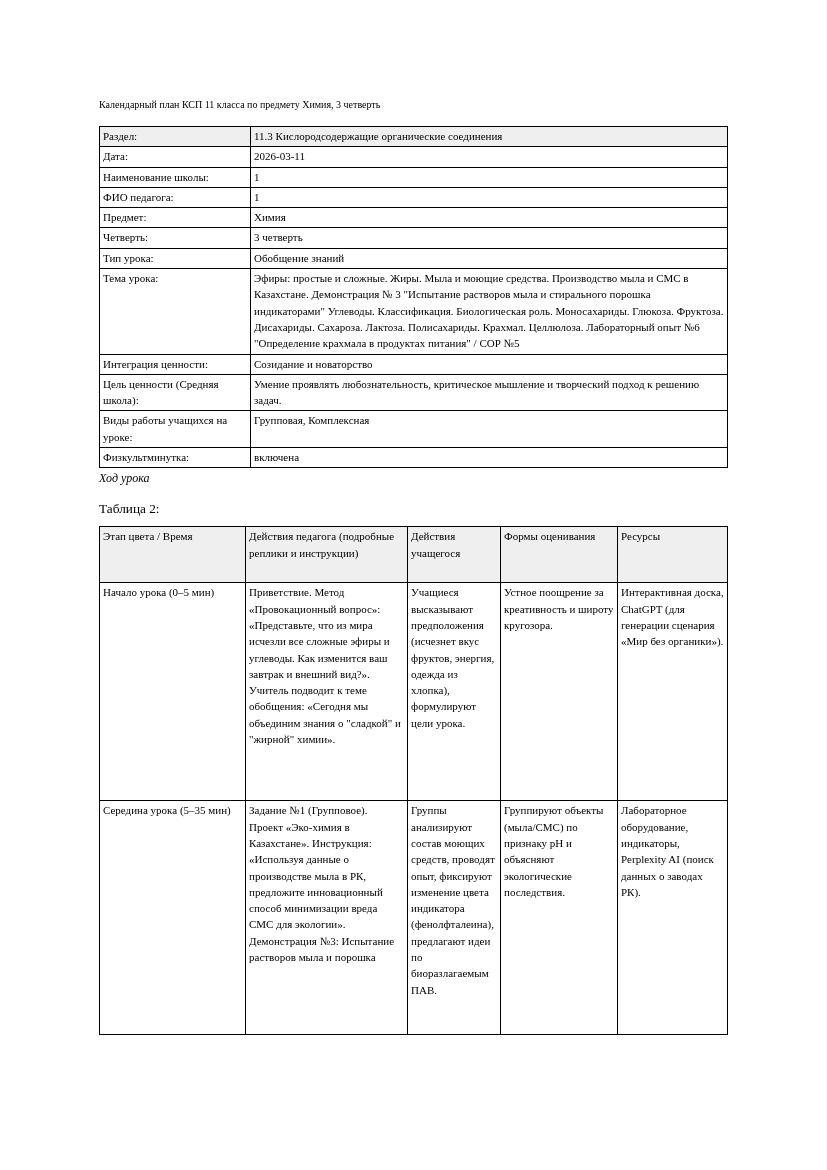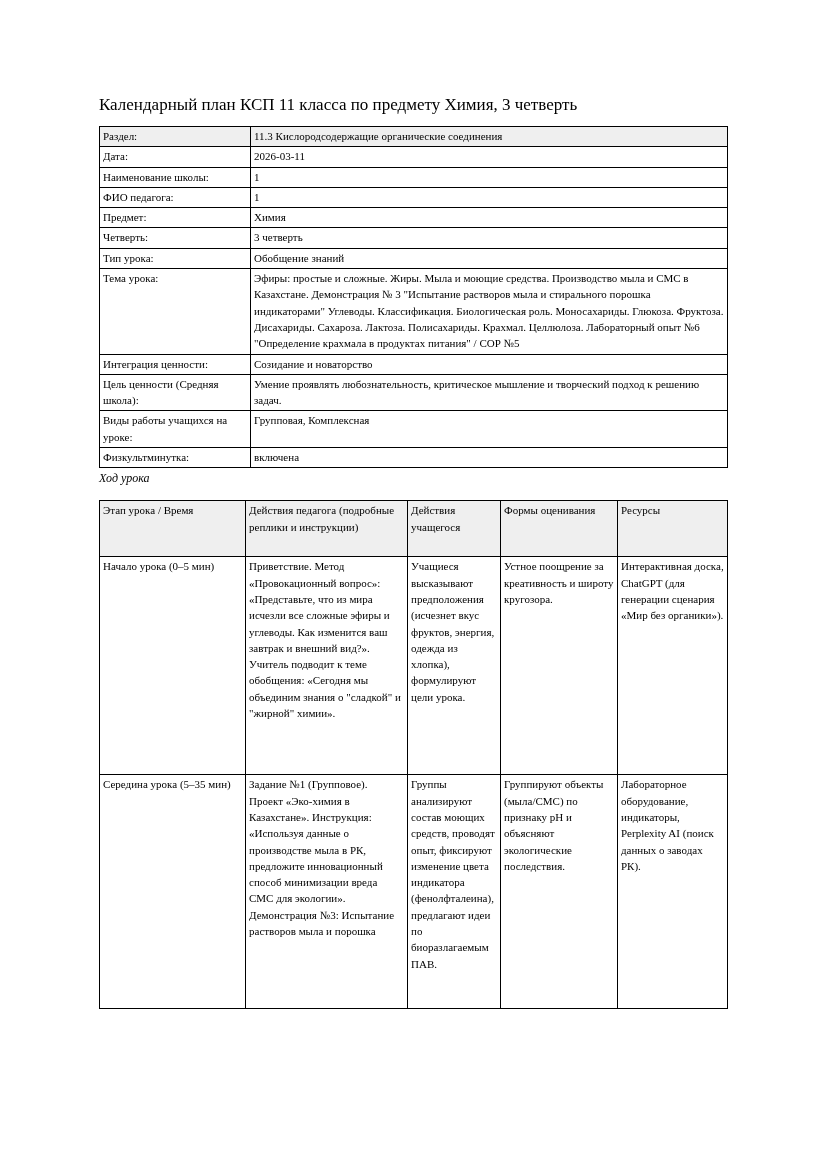--- a/index.html
+++ b/index.html
@@ -15,21 +15,21 @@
     -webkit-font-smoothing: antialiased;
   }
   .page {
     position: relative;
     width: 827px;
     height: 1170px;
     box-sizing: border-box;
     padding: 96px 99px 0 99px;
   }
   .doc-title {
-    font-size: 17px;
+    font-size: 10px;
     line-height: 17px;
     margin: 0 0 13px 0;
     font-weight: normal;
   }
   .caption {
     font-size: 13.3px;
     line-height: 17px;
     margin: 0 0 9px 0;
   }
   .between-note {
@@ -130,32 +130,33 @@
       </tr>
       <tr>
         <td>Физкультминутка:</td>
         <td>включена</td>
       </tr>
     </tbody>
   </table>
 
   <div class="between-note">Ход урока</div>
 
+  <div class="caption">Таблица 2:</div>
 
   <table id="table-flow">
     <colgroup>
       <col class="k1">
       <col class="k2">
       <col class="k3">
       <col class="k4">
       <col class="k5">
     </colgroup>
     <thead>
       <tr>
-        <td>Этап урока / Время</td>
+        <td>Этап цвета / Время</td>
         <td>Действия педагога (подробные реплики и инструкции)</td>
         <td>Действия учащегося</td>
         <td>Формы оценивания</td>
         <td>Ресурсы</td>
       </tr>
     </thead>
     <tbody>
       <tr class="r1">
         <td>Начало урока (0–5 мин)</td>
         <td>Приветствие. Метод «Провокационный вопрос»: «Представьте, что из мира исчезли все сложные эфиры и углеводы. Как изменится ваш завтрак и внешний вид?». Учитель подводит к теме обобщения: «Сегодня мы объединим знания о "сладкой" и "жирной" химии».</td>

